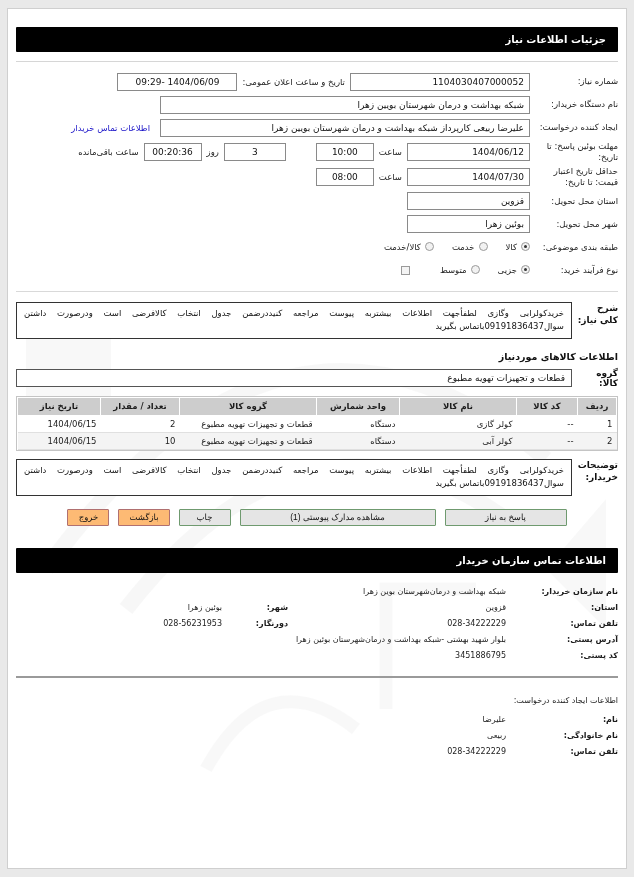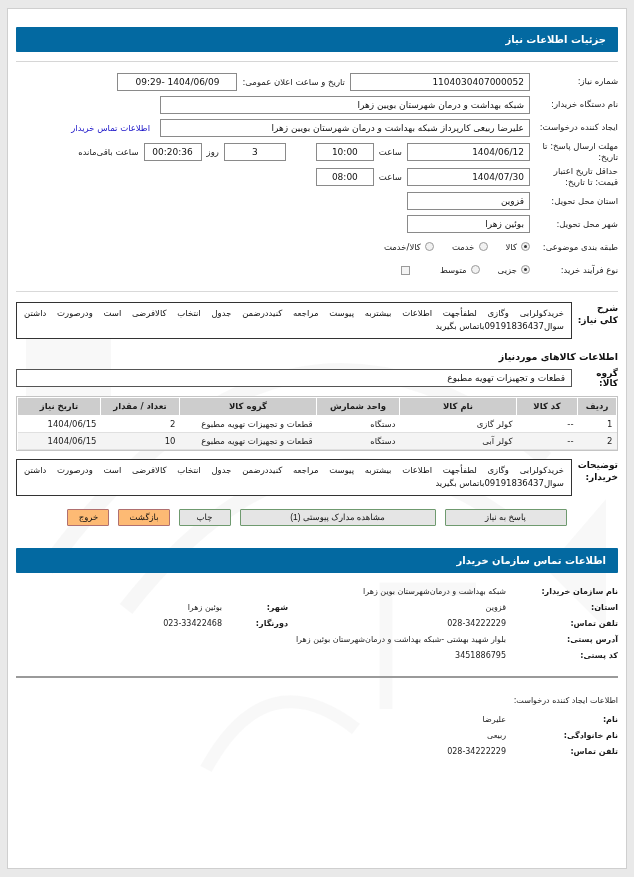--- a/index.html
+++ b/index.html
@@ -27,21 +27,21 @@
     pointer-events:none;overflow:hidden;z-index:0;
   }
   .watermark svg{position:absolute;opacity:.10;}
 
   .content{position:relative;z-index:2;}
 
   
   .bar{
     margin:0 8px;
     height:25px;line-height:25px;
-    background:#0369a1;
+    background:#000000;
     color:#fff;font-weight:bold;font-size:10px;
     padding:0 12px;
     box-sizing:border-box;
     text-align:right;
     border-radius:1px;
   }
   .hr-line{height:1px;background:#d6d6d6;margin:9px 8px 0 8px;}
 
   
   .form{
@@ -201,21 +201,21 @@
         <div class="fld" style="width:370px">شبکه بهداشت و درمان شهرستان بویین زهرا</div>
       </div>
 
       <div class="frow">
         <div class="lbl">ایجاد کننده درخواست:</div>
         <div class="fld" style="width:370px">علیرضا ربیعی کارپرداز شبکه بهداشت و درمان شهرستان بویین زهرا</div>
         <a class="link" href="#" style="margin-right:10px">اطلاعات تماس خریدار</a>
       </div>
 
       <div class="frow">
-        <div class="lbl">مهلت ارسال پاسخ: تا تاریخ:</div>
+        <div class="lbl">مهلت بوئین پاسخ: تا تاریخ:</div>
         <div class="fld" style="width:123px">1404/06/12</div>
         <div class="inline-lbl">ساعت</div>
         <div class="fld ctr" style="width:58px">10:00</div>
         <div class="fld ctr" style="width:62px;margin-right:30px">3</div>
         <div class="inline-lbl">روز</div>
         <div class="fld ctr" style="width:58px">00:20:36</div>
         <div class="inline-lbl">ساعت باقی‌مانده</div>
       </div>
 
       <div class="frow">
@@ -356,21 +356,21 @@
         </div>
       </div>
 
       <div class="crow">
         <div class="c-col-a">
           <span class="clbl">تلفن تماس:</span>
           <span class="cval">028-34222229</span>
         </div>
         <div class="c-col-b">
           <span class="clbl">دورنگار:</span>
-          <span class="cval">023-33422468</span>
+          <span class="cval">028-56231953</span>
         </div>
       </div>
 
       <div class="crow">
         <div class="c-col-a" style="flex:0 0 500px">
           <span class="clbl">آدرس پستی:</span>
           <span class="cval">بلوار شهید بهشتی -شبکه بهداشت و درمان‌شهرستان بوئین زهرا</span>
         </div>
       </div>
 

